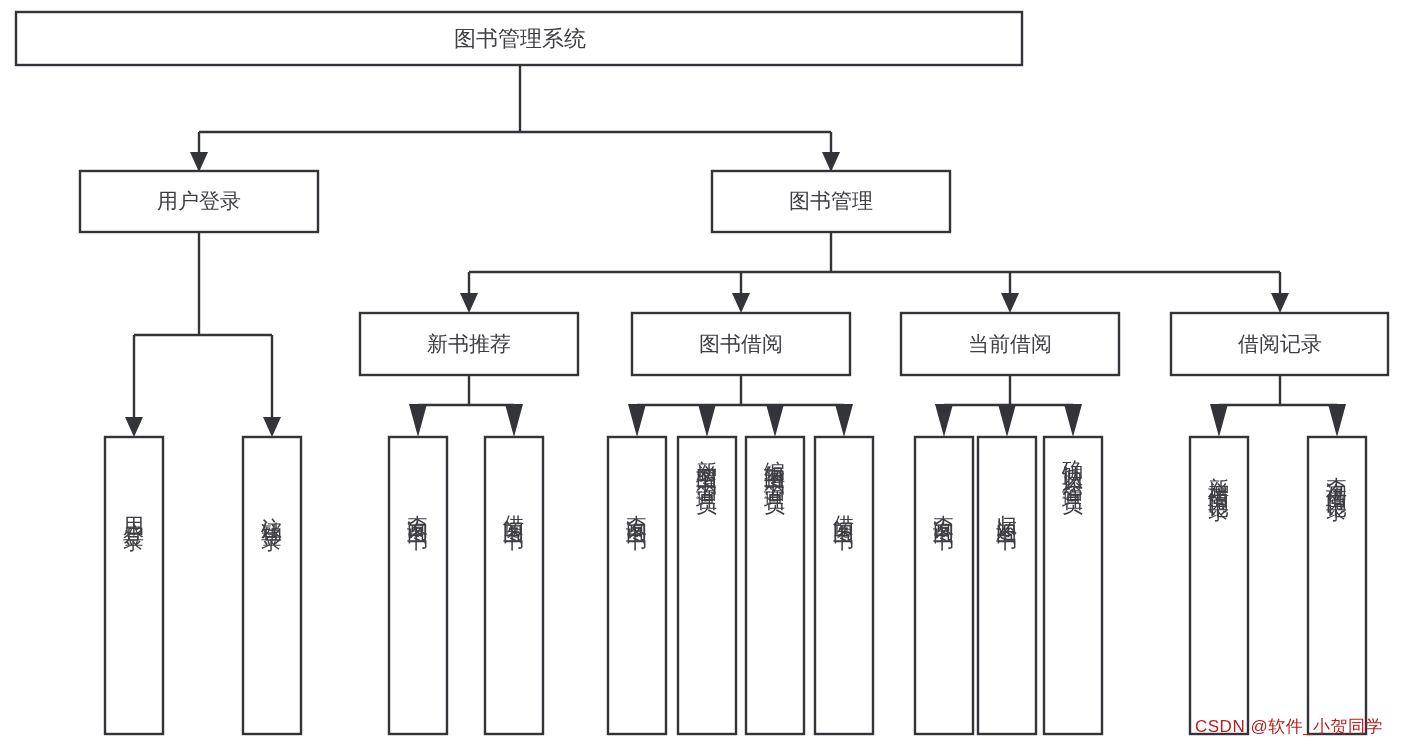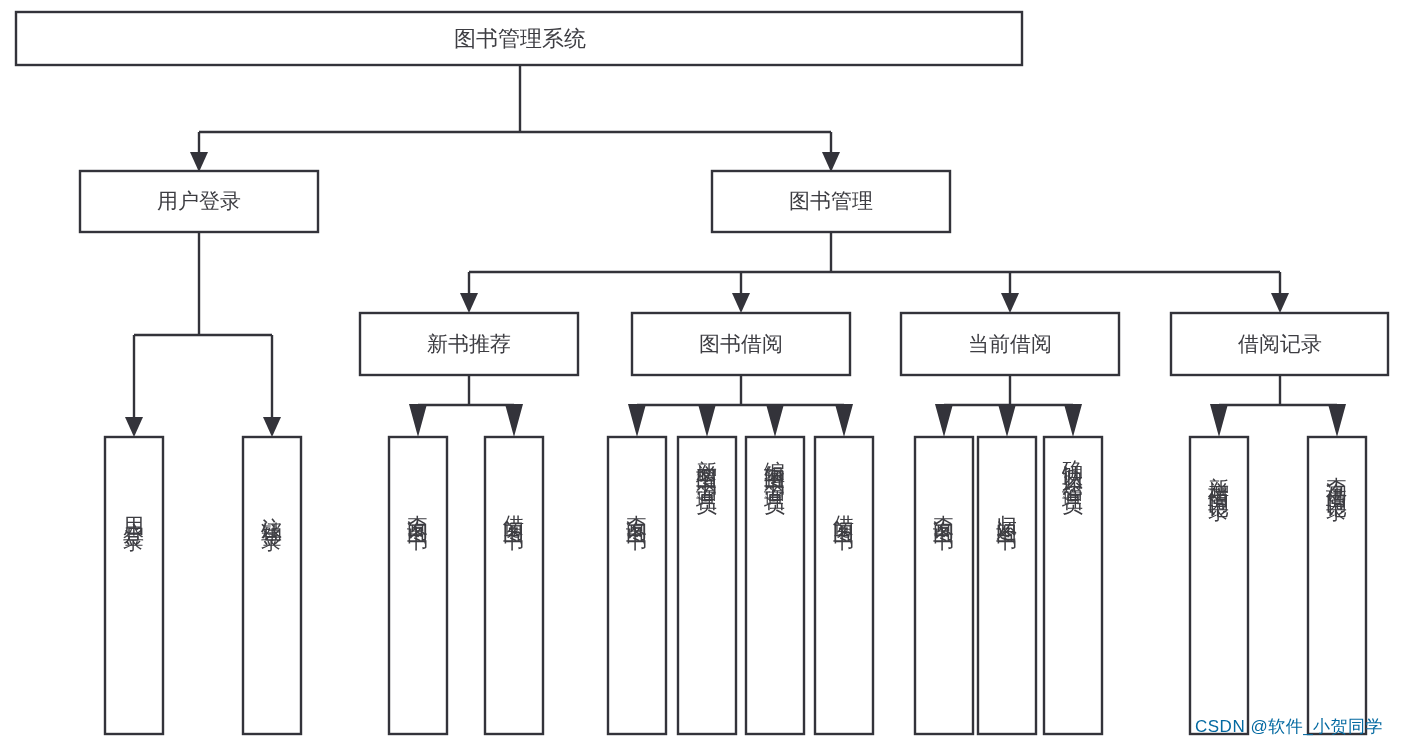--- a/index.html
+++ b/index.html
@@ -66,21 +66,21 @@
     line-height: 1.0;
     letter-spacing: 5px;
     color: #3d3d42;
     white-space: nowrap;
     text-align: left;
   }
   .watermark {
     position: absolute;
     font-family: "Liberation Sans", "DejaVu Sans", sans-serif;
     font-size: 17px;
-    color: #0369a1;
+    color: #b91c1c;
     white-space: nowrap;
     letter-spacing: 0.5px;
   }
 </style>
 </head>
 <body>
 
 <div id="diagram-root">
 
   <svg id="flow-svg" viewBox="0 0 1405 747">

